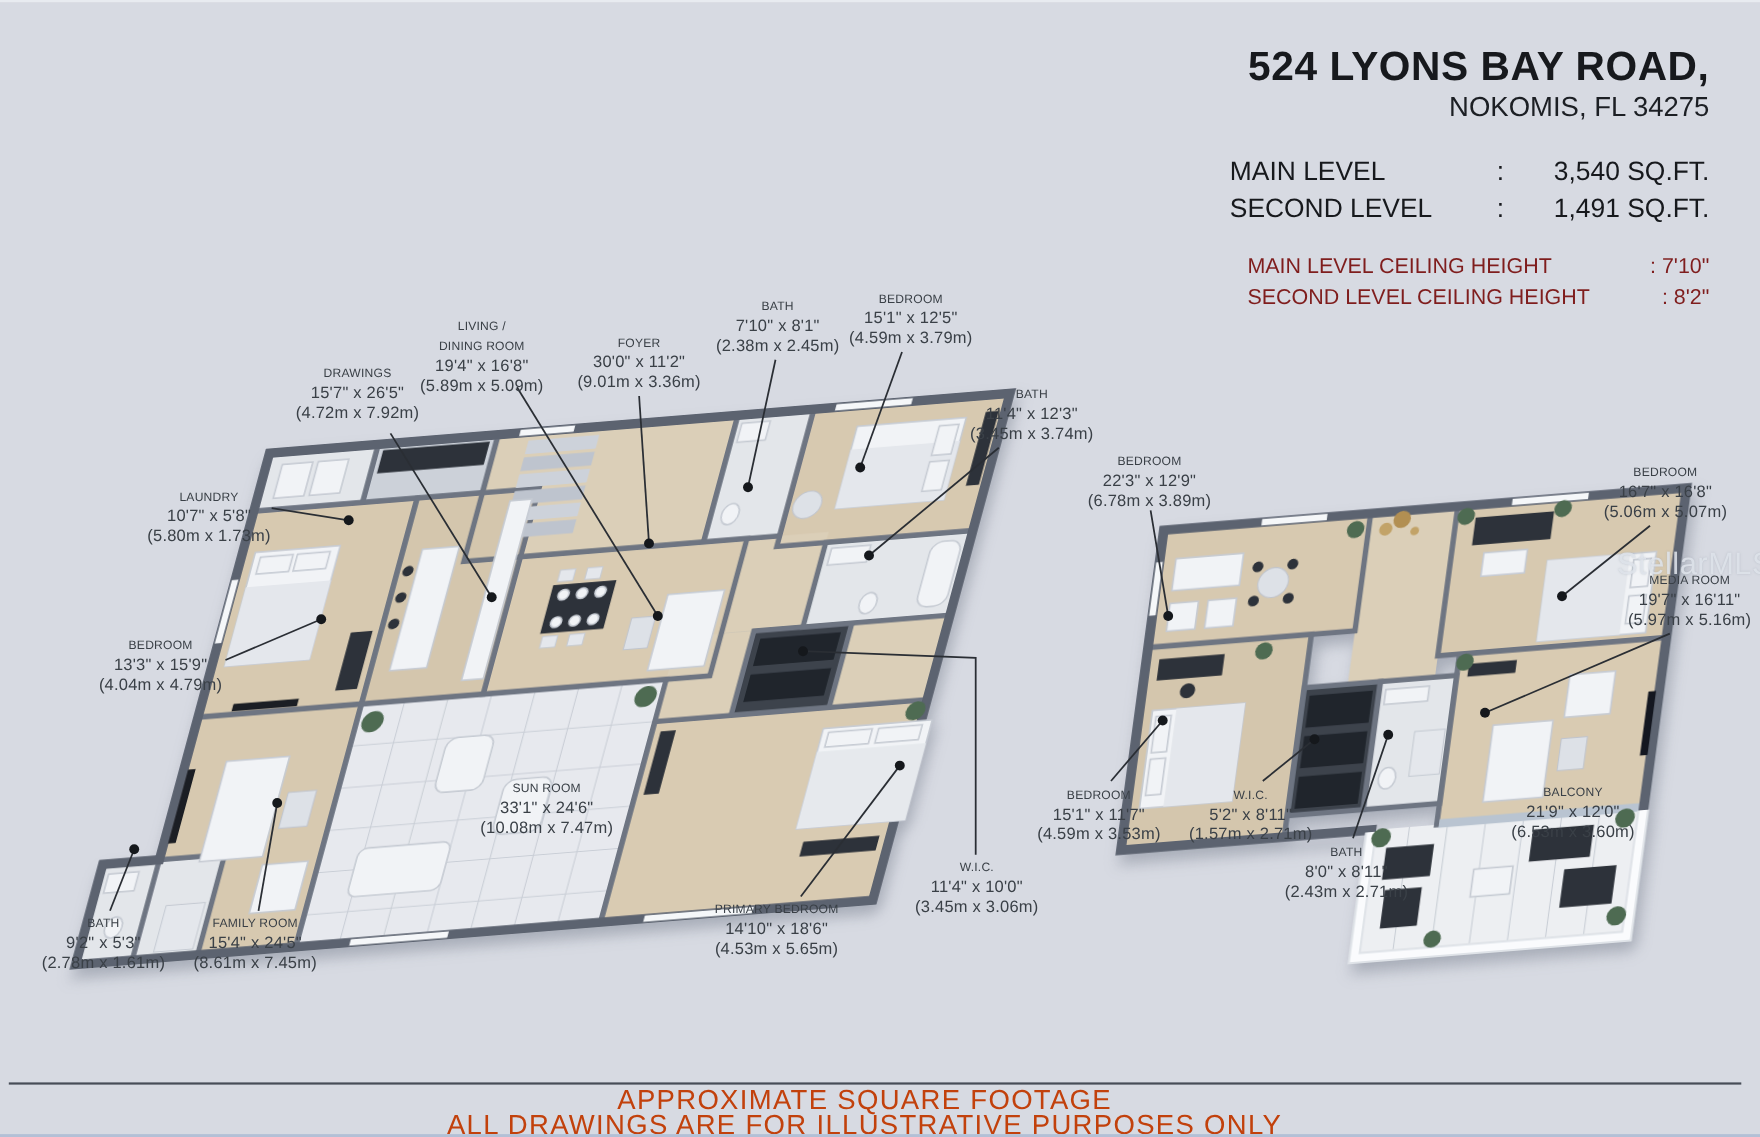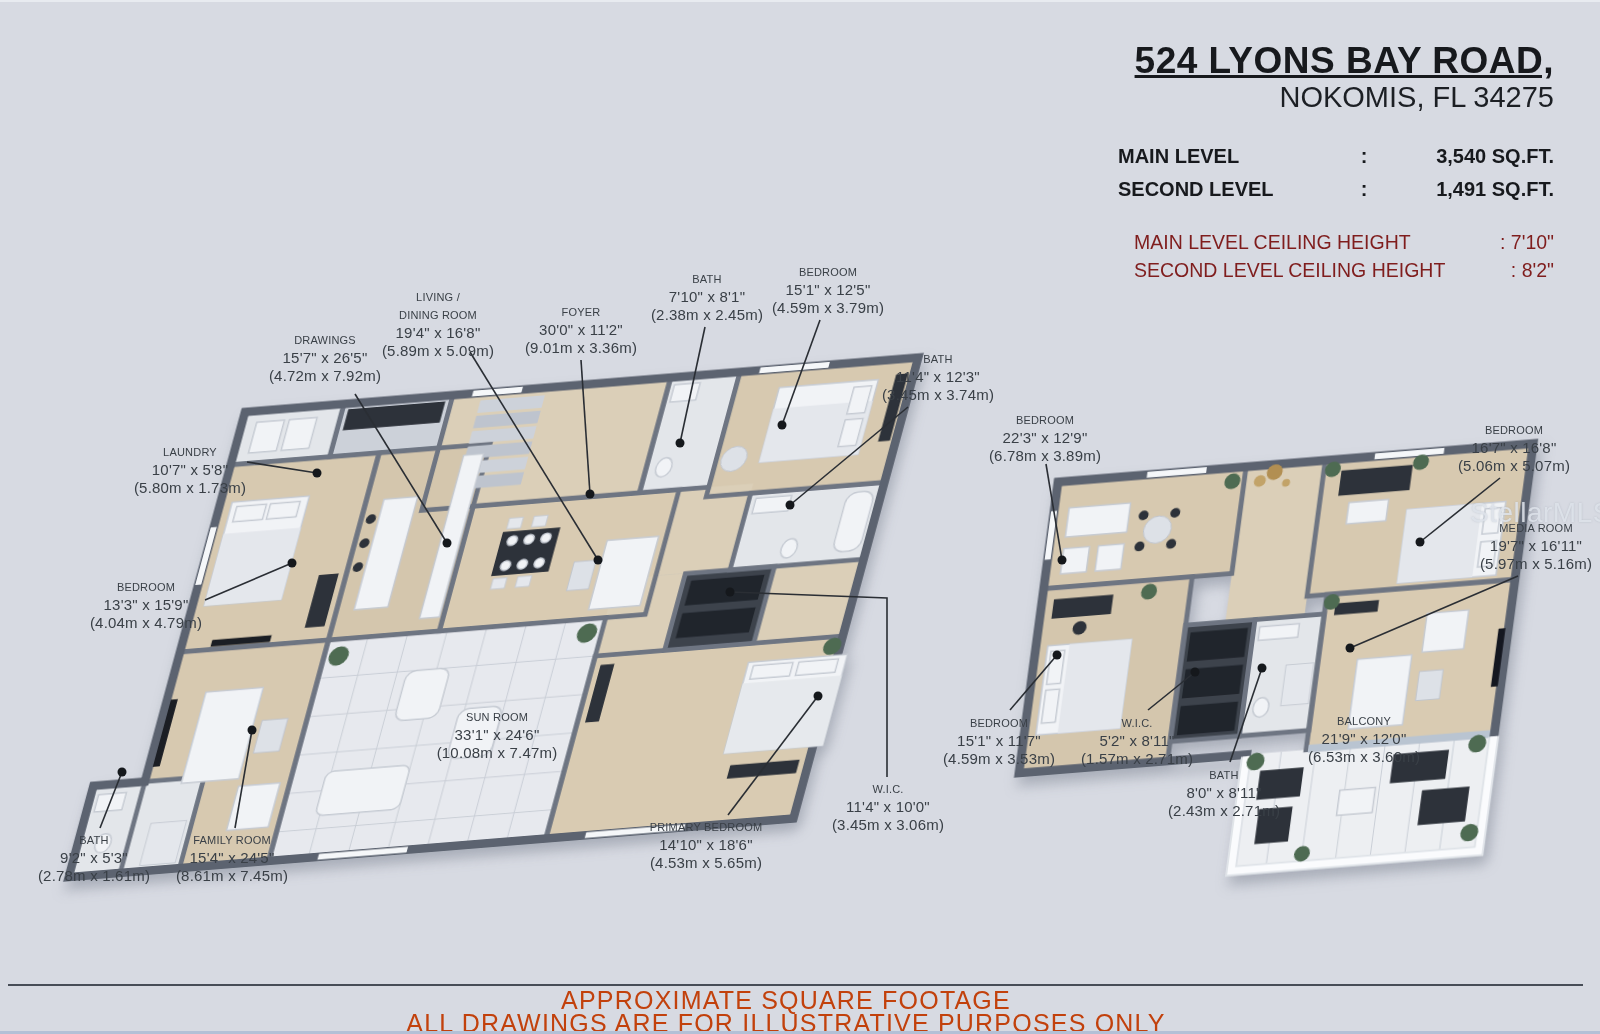--- a/index.html
+++ b/index.html
@@ -6,24 +6,24 @@
   .canvas{
     position:relative;width:1600px;height:1034px;overflow:hidden;
     background:#d7dae2;
     font-family:"Liberation Sans", sans-serif;
   }
   .edge-top{position:absolute;left:0;top:0;width:100%;height:2px;background:#e8ebf0;}
   .edge-bottom{position:absolute;left:0;bottom:0;width:100%;height:3px;background:#b3c0d6;}
 
   
   .header{position:absolute;top:40px;right:46px;display:flex;flex-direction:column;align-items:flex-end;color:#17191d;}
-  .addr1{font-size:37px;font-weight:700;letter-spacing:.5px;line-height:42px;text-decoration:underline;}
-  .addr2{font-size:29px;font-weight:400;line-height:30px;color:#1c1f24;}
+  .addr1{font-size:37px;font-weight:700;letter-spacing:.5px;line-height:42px;}
+  .addr2{font-size:25px;font-weight:400;line-height:30px;color:#1c1f24;}
   .levels{margin-top:28px;width:436px;}
-  .level-row{display:flex;align-items:baseline;font-size:20px;font-weight:700;line-height:33px;}
+  .level-row{display:flex;align-items:baseline;font-size:24px;font-weight:400;line-height:33px;}
   .lvl-label{flex:0 0 236px;text-align:left;}
   .lvl-colon{flex:0 0 20px;text-align:center;}
   .lvl-value{flex:1;text-align:right;}
   .ceils{margin-top:22px;width:420px;font-weight:400;color:#7f1d1d;}
   .ceil-row{display:flex;justify-content:space-between;font-size:19.5px;line-height:28px;}
 
   
   .room-label{position:absolute;transform:translateX(-50%);text-align:center;color:#3a4047;
     font-size:15px;line-height:18px;letter-spacing:.2px;white-space:nowrap;}
   .rl-name{white-space:pre-line;font-size:11px;}
@@ -453,21 +453,21 @@
   <div class="room-label" style="left:1137px;top:714px">
     <div class="rl-name">W.I.C.</div>
     <div>5'2" x 8'11"</div>
     <div>(1.57m x 2.71m)</div>
   </div>
   <div class="room-label" style="left:1224px;top:766px">
     <div class="rl-name">BATH</div>
     <div>8'0" x 8'11"</div>
     <div>(2.43m x 2.71m)</div>
   </div>
-  <div class="room-label" style="left:1364px;top:712px">
+  <div class="room-label" style="left:1430px;top:712px">
     <div class="rl-name">BALCONY</div>
     <div>21'9" x 12'0"</div>
     <div>(6.53m x 3.60m)</div>
   </div>
 
   <div class="watermark">StellarMLS</div>
 
   <div class="divider"></div>
   <div class="footer">
     <div>APPROXIMATE SQUARE FOOTAGE</div>

